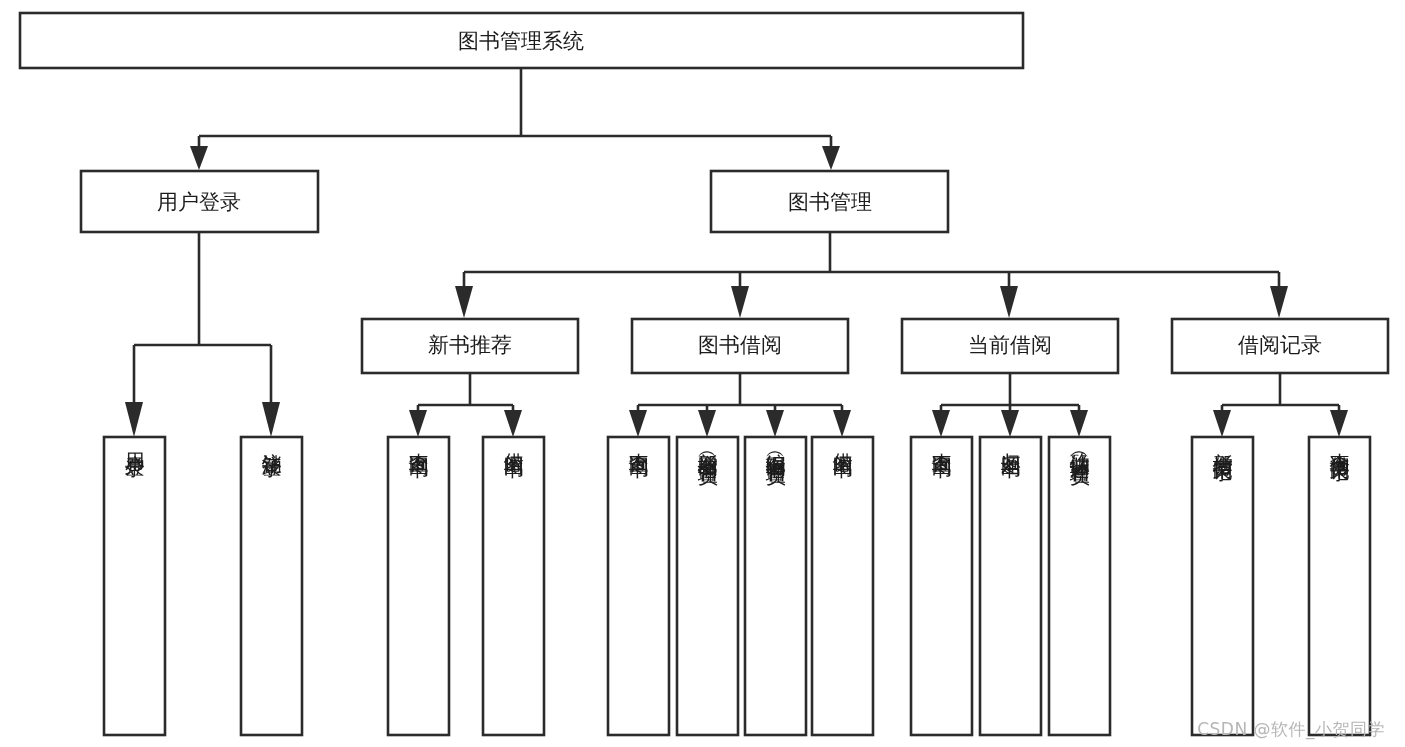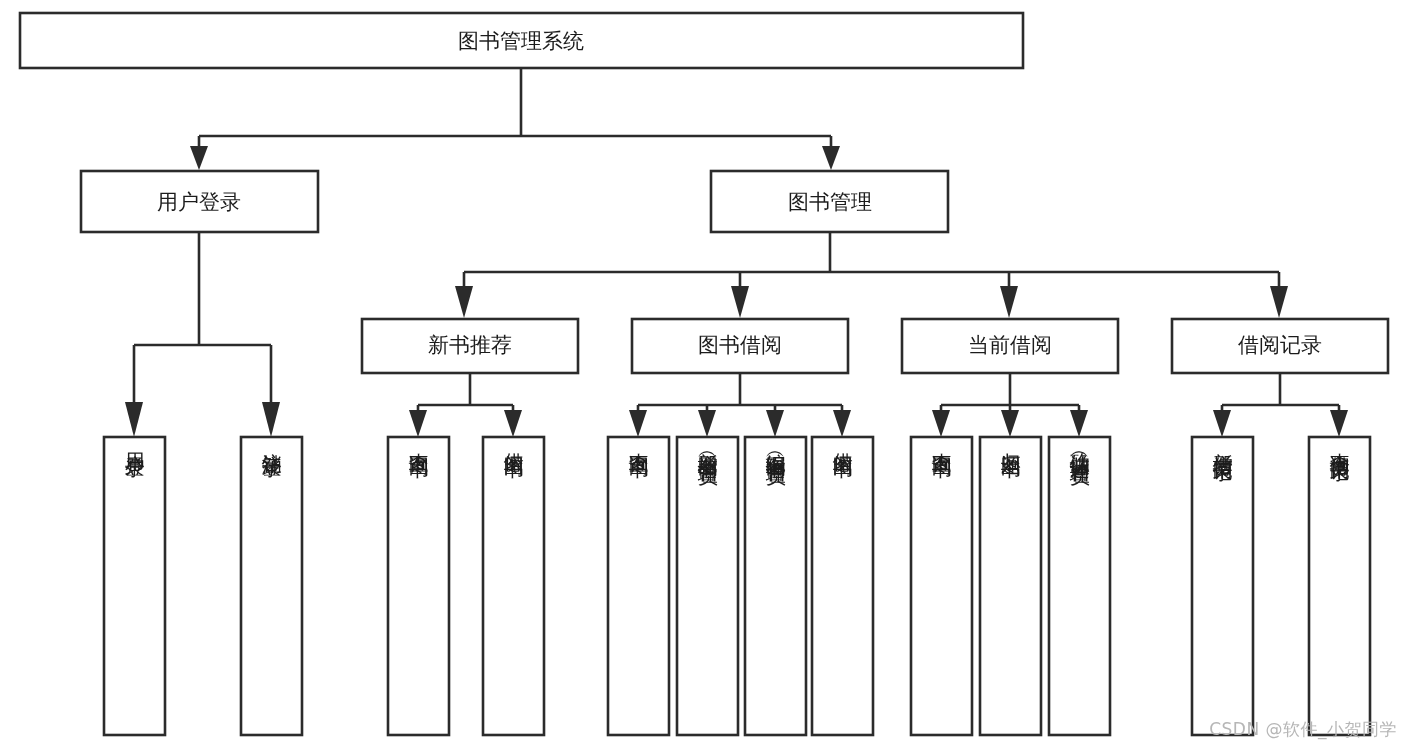--- a/index.html
+++ b/index.html
@@ -62,21 +62,21 @@
     text-orientation: upright;
     font-family: "DejaVu Sans", "Liberation Sans", sans-serif;
     font-size: 20px;
     line-height: 1.18;
     letter-spacing: 2px;
     color: #1c1c1c;
     white-space: nowrap;
   }
   .watermark {
     position: absolute;
-    right: 8px;
+    right: 20px;
     bottom: 6px;
     font-family: "DejaVu Sans", "Liberation Sans", sans-serif;
     font-size: 17px;
     color: #b6b6b6;
     letter-spacing: 0.5px;
     white-space: nowrap;
   }
 </style>
 </head>
 <body>

